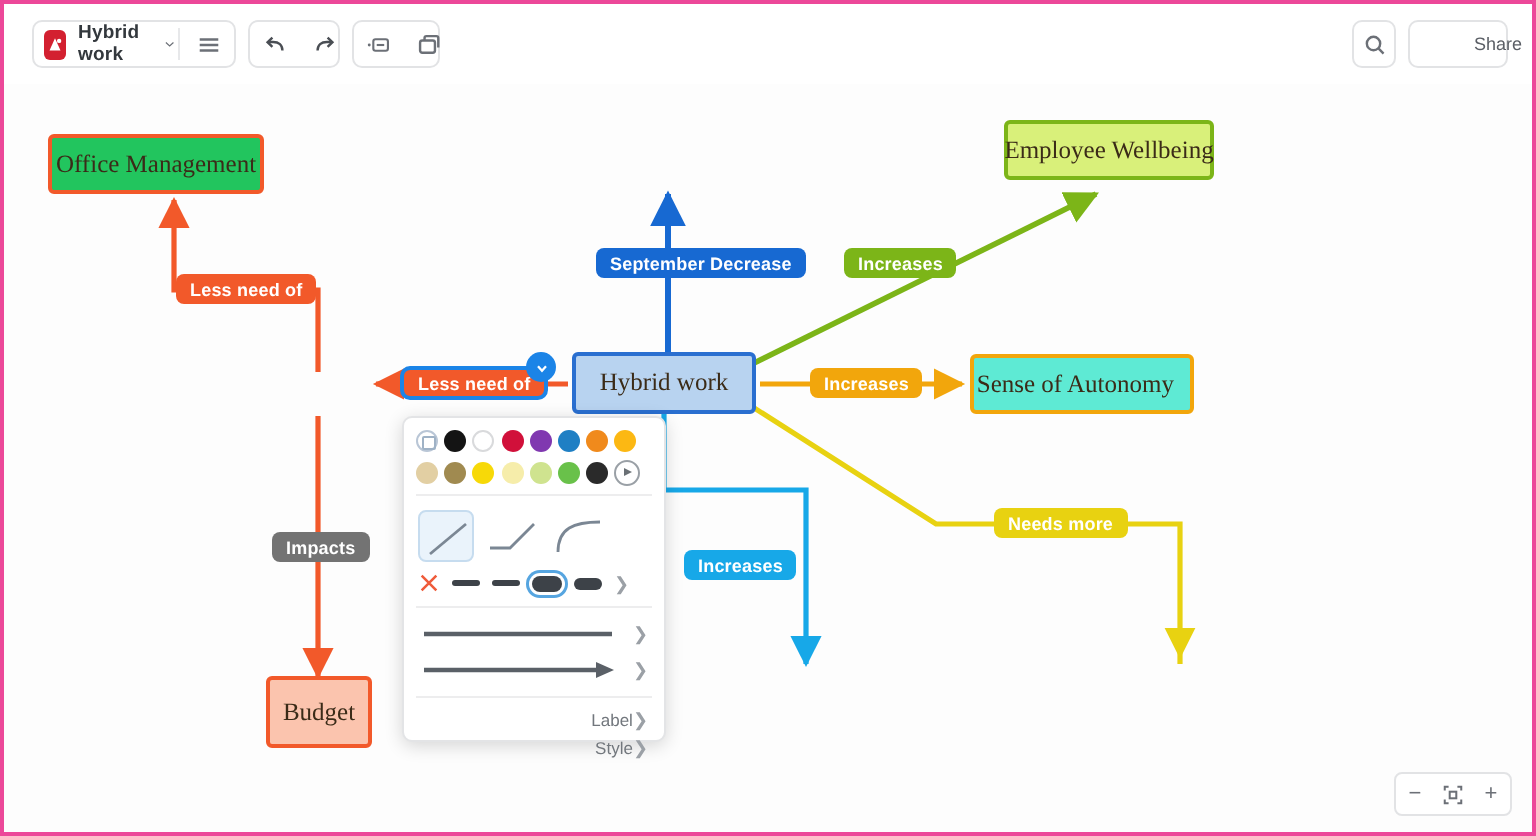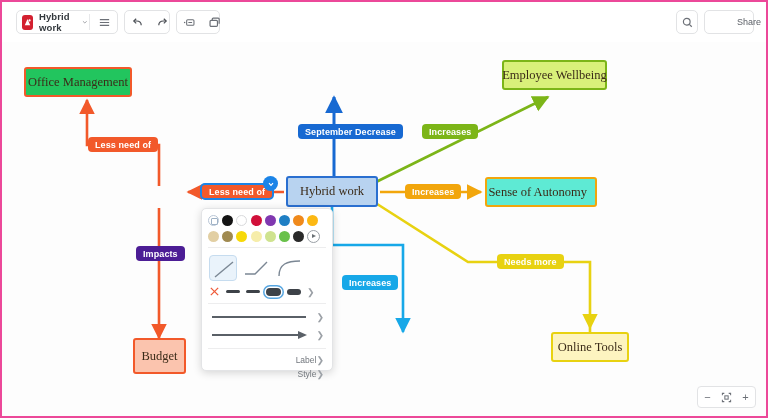--- a/index.html
+++ b/index.html
@@ -230,23 +230,20 @@
 
     <div class="node stack" style="left:483px;top:135px;width:112px;height:30px;background:#5eead4;border-color:#f2a60c;justify-content:flex-end;">
       <span class="node-inner">Sense of Autonomy</span>
     </div>
 
     <div class="node stack" style="left:131px;top:296px;width:53px;height:36px;background:#fbc4ae;border-color:#f2592a;">
       <span class="node-inner">Budget</span>
     </div>
 
 
-    <div class="node stack" style="left:549px;top:290px;width:78px;height:30px;background:#fdf4c0;border-color:#e8d211;">
-      <span class="node-inner">Online Tools</span>
-    </div>
 
     <div class="elabel" style="left:86px;top:95px;background:#f2592a;">
       <span>Less need of</span>
     </div>
 
     <div class="elabel sel" style="left:198px;top:141px;background:#f2592a;border-color:#1b84e7;">
       <span>Less need of</span>
       <div class="badge-caret" style="right:-6px;top:-9px;">
         <svg viewBox="0 0 12 12" width="8" height="8">
             <path d="M3 4.6 L6 8 L9 4.6" fill="none" stroke="#fff" stroke-width="1.7"></path>
@@ -259,21 +256,21 @@
     </div>
 
     <div class="elabel" style="left:420px;top:82px;background:#7cb518;">
       <span>Increases</span>
     </div>
 
     <div class="elabel" style="left:403px;top:142px;background:#f2a60c;">
       <span>Increases</span>
     </div>
 
-    <div class="elabel" style="left:134px;top:204px;background:#4c1d95;">
+    <div class="elabel" style="left:134px;top:224px;background:#737373;">
       <span>Impacts</span>
     </div>
 
     <div class="elabel" style="left:340px;top:233px;background:#17a8e8;">
       <span>Increases</span>
     </div>
 
     <div class="elabel" style="left:495px;top:212px;background:#e8d211;">
       <span>Needs more</span>
     </div>

